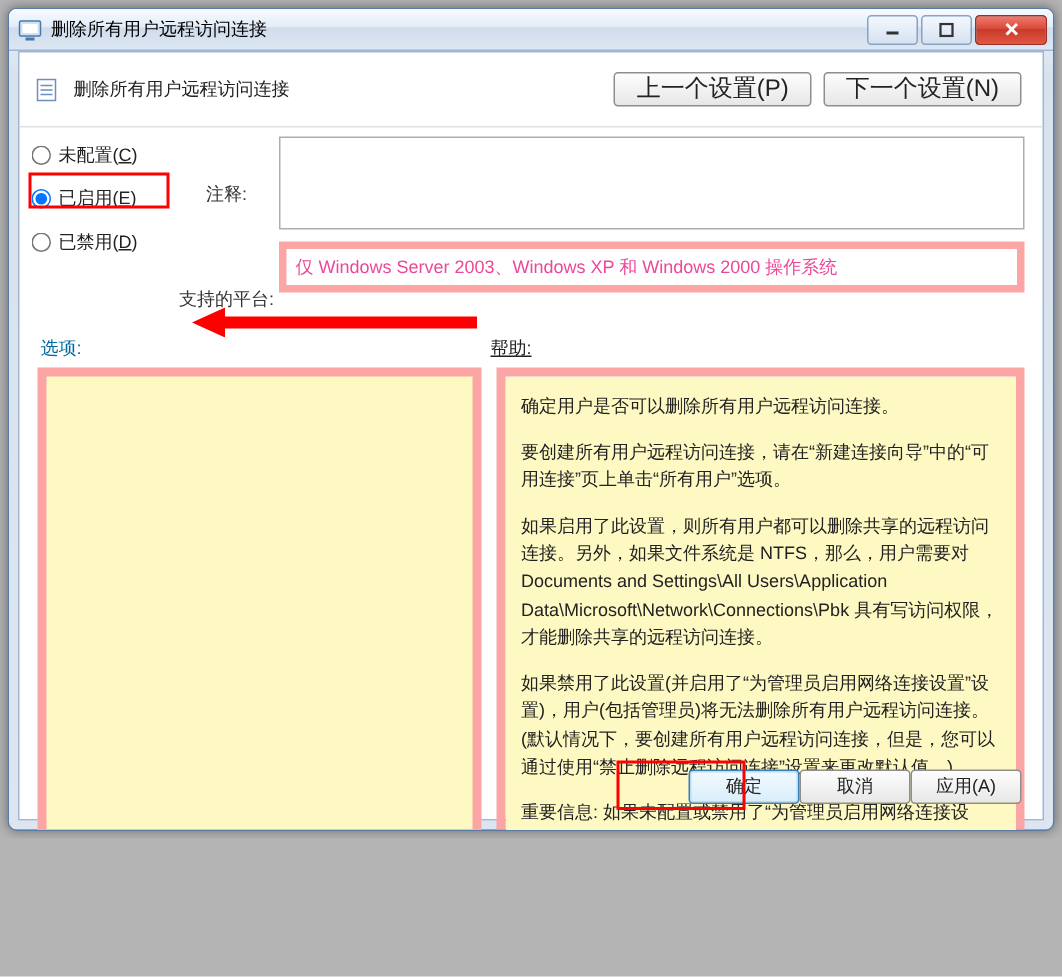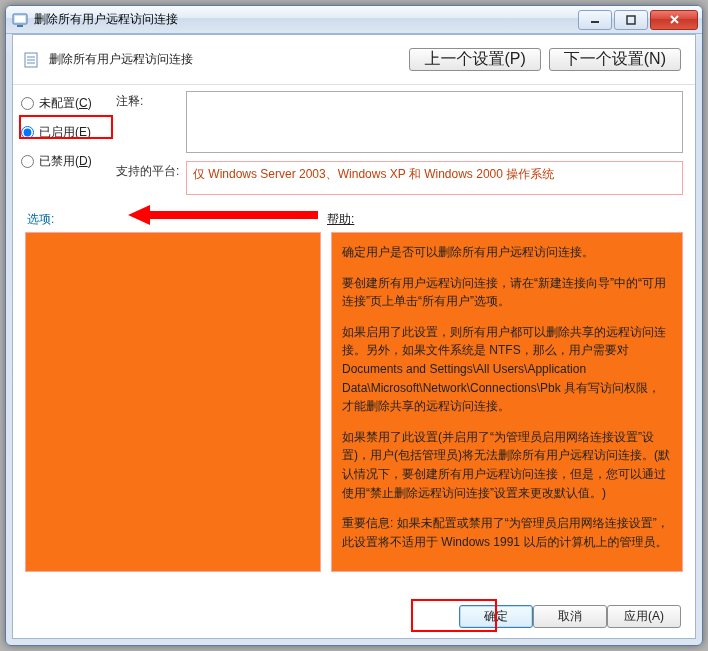--- a/index.html
+++ b/index.html
@@ -4,21 +4,21 @@
 <style>
 * { box-sizing: border-box; margin: 0; padding: 0; }
 body {
   font-family: "Microsoft YaHei", "Segoe UI", Tahoma, sans-serif;
   font-size: 12px;
   background: #b4b4b4;
   padding: 5px;
 }
 .window {
   width: 698px;
-  height: 641px;
+  height: 549px;
   background: linear-gradient(to bottom, #eaf0f7, #d8e2ee 8%, #dce5f0 100%);
   border: 1px solid #5a7ca4;
   border-radius: 6px;
   box-shadow: 0 0 8px rgba(0,0,0,.4);
   position: relative;
   overflow: hidden;
 }
 .titlebar {
   height: 28px;
   background: linear-gradient(to bottom, #f7fbff 0%, #e3ecf7 45%, #cfdcec 46%, #dde7f3 100%);
@@ -75,47 +75,47 @@
 .radio-opt { display: flex; align-items: center; gap: 5px; font-size: 12px; color: #222; }
 .radio-opt input { margin: 0; }
 .radio-opt .underline { text-decoration: underline; }
 .highlight-box {
   position: absolute;
   border: 2px solid #ff0000;
   pointer-events: none;
 }
 .fields-col { flex: 1; display: flex; flex-direction: column; gap: 8px; }
 .field-row { display: flex; align-items: flex-start; }
-.field-row .lbl { width: 70px; text-align: left; padding-top: 2px; color: #333; }
+.field-row .lbl { width: 70px; text-align: center; padding-top: 2px; color: #333; margin-top: 28px; }
 .comment-box {
   flex: 1; height: 62px;
   border: 1px solid #abadb3; background: #fff;
   resize: none; font-family: inherit; font-size: 12px;
 }
 .platform-box {
   flex: 1; height: 34px;
-  border: 1px solid #fca5a5; background: #fff;
-  padding: 4px 6px; font-size: 12px; color: #c2410c;
+  border: 5px solid #fca5a5; background: #fff;
+  padding: 4px 6px; font-size: 12px; color: #ec4899;
   overflow: hidden;
 }
 .arrow {
   position: absolute;
   left: 115px; top: 120px;
   width: 190px; height: 20px;
   pointer-events: none;
 }
 .mid-labels { display: flex; padding: 14px 14px 4px 14px; }
 .mid-labels .opt-lbl { flex: 0 0 300px; color: #0369a1; }
 .mid-labels .help-lbl { color: #222; text-decoration: underline; }
 .panes {
   display: flex; gap: 10px; padding: 0 12px;
   height: 340px;
 }
 .pane {
-  border: 1px solid #fca5a5; background: #f97316;
+  border: 6px solid #fca5a5; background: #fef9c3;
   overflow: auto;
 }
 .pane.left { flex: 0 0 296px; }
 .pane.right { flex: 1; padding: 10px 10px; font-size: 12px; line-height: 1.55; color: #222; }
 .pane.right p { margin-bottom: 12px; }
 .footer {
   position: absolute; bottom: 0; left: 0; right: 0;
   height: 44px; display: flex; justify-content: flex-end; align-items: center;
   padding: 0 14px; gap: 0;
 }

